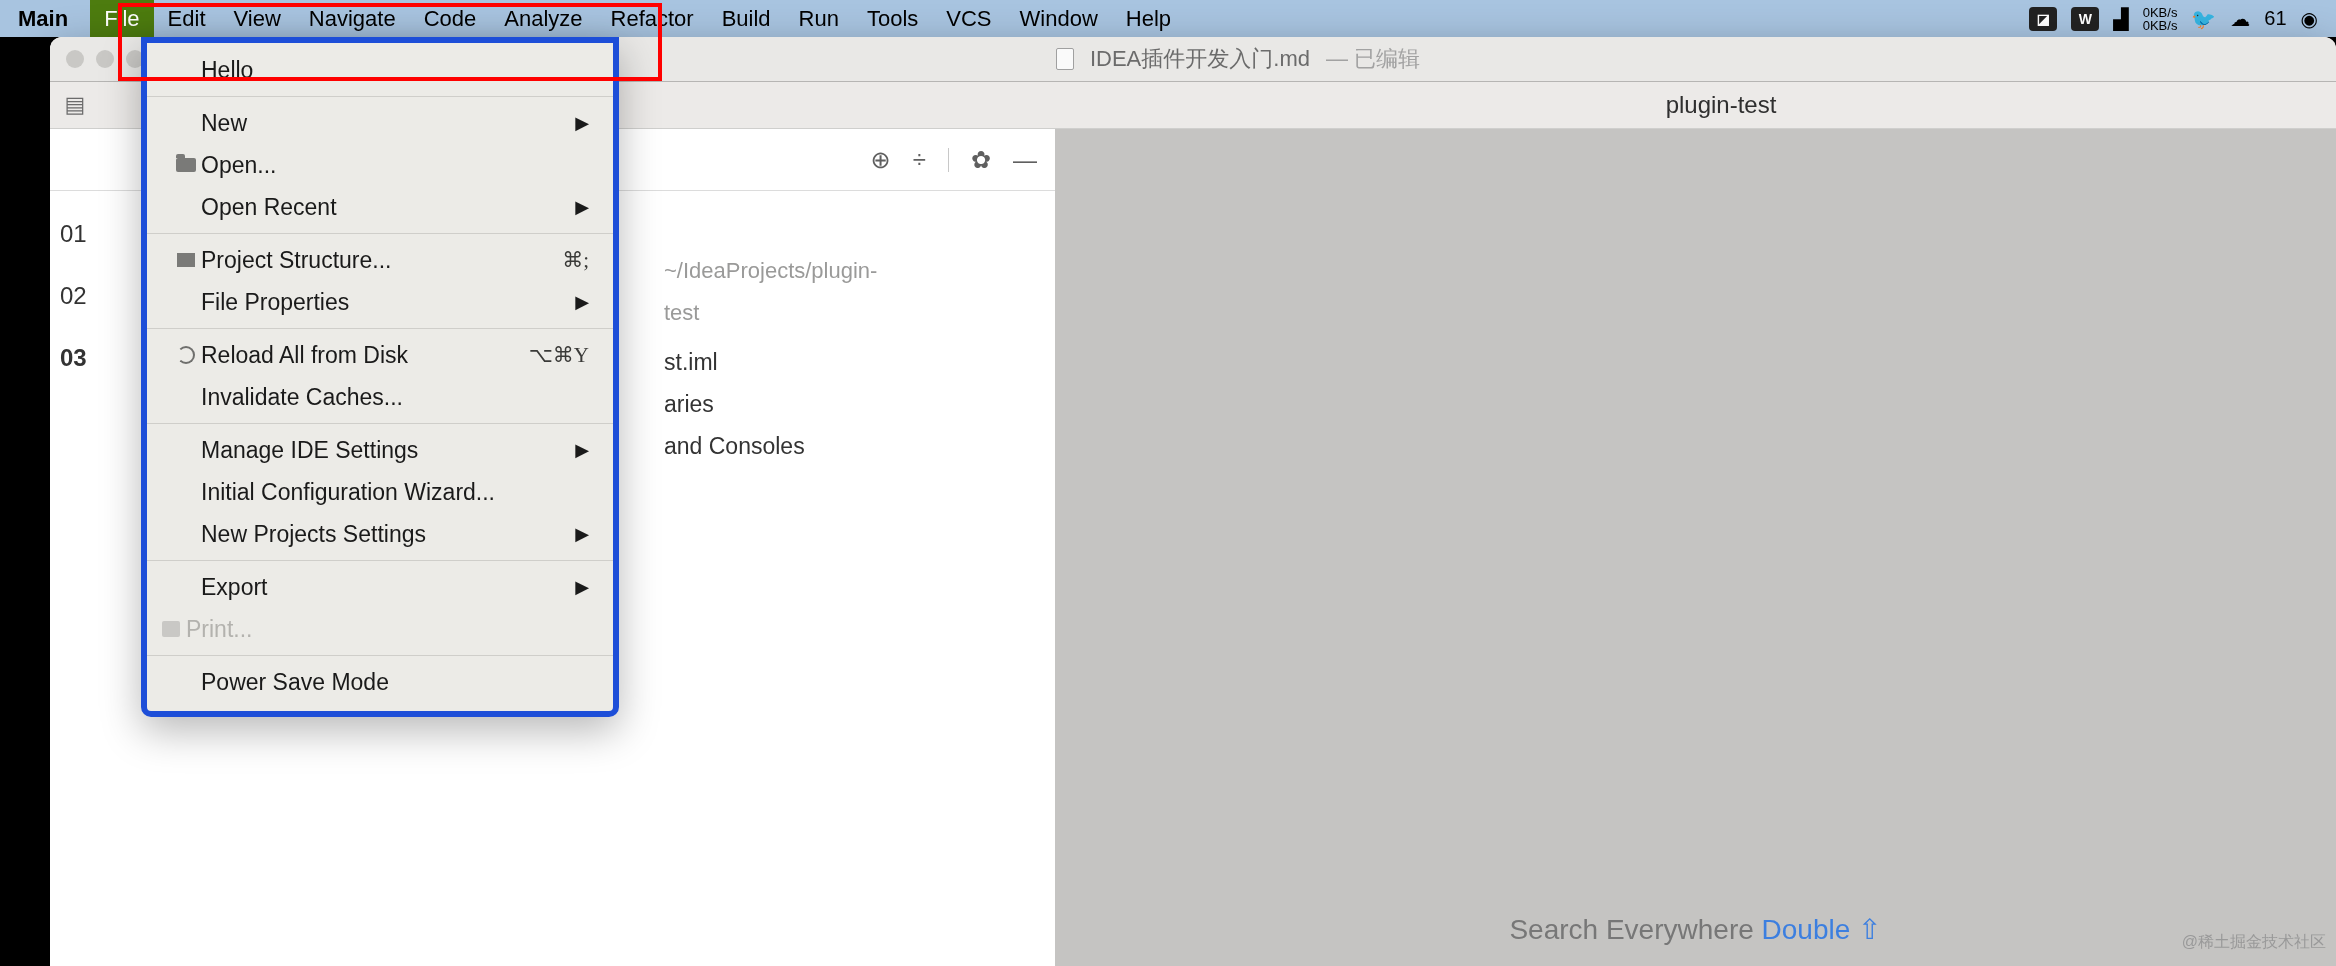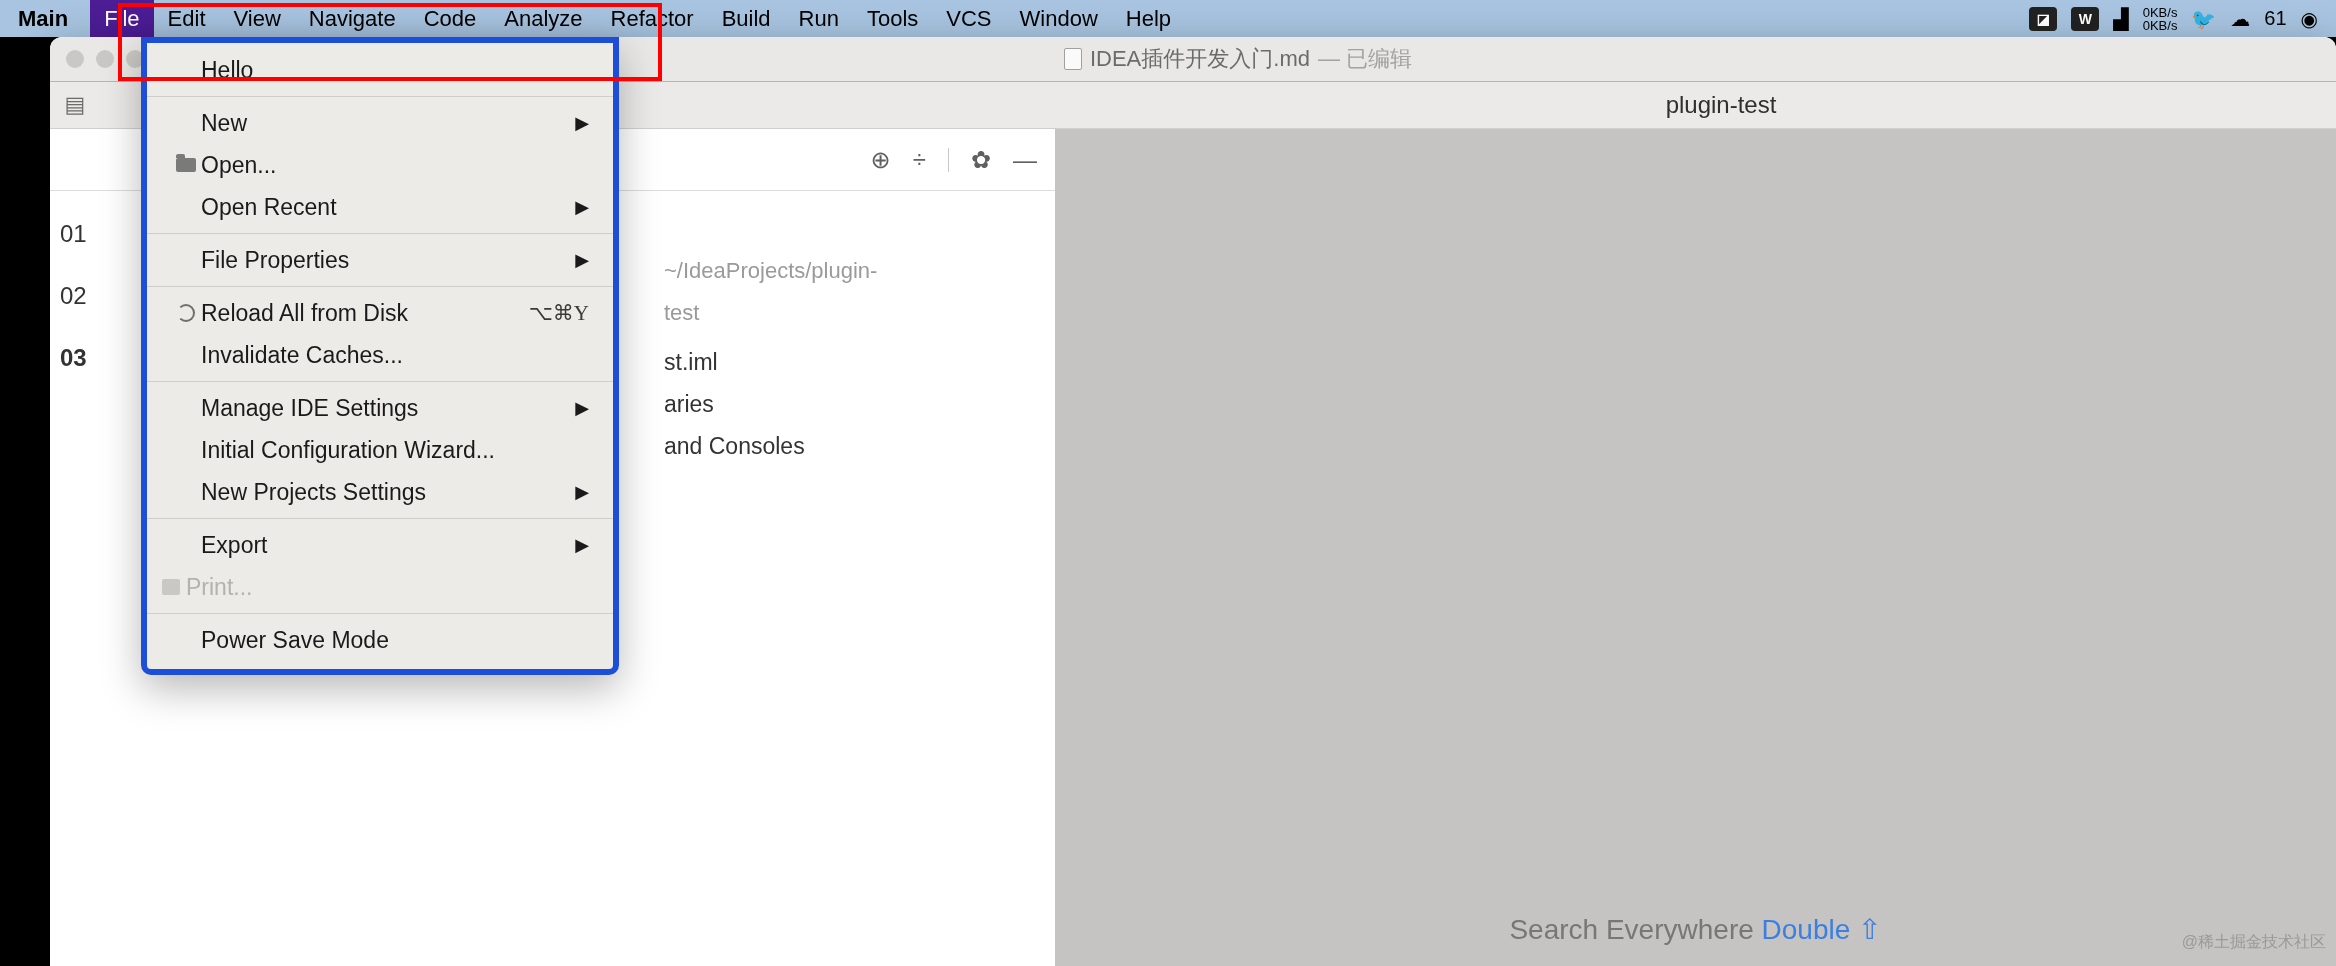--- a/index.html
+++ b/index.html
@@ -2,35 +2,35 @@
 <html><head>
 <meta charset="utf-8">
 <style>
 * { margin: 0; padding: 0; box-sizing: border-box; font-family: -apple-system, "Helvetica Neue", Arial, sans-serif; }
 body { width: 2336px; height: 966px; background: #000; overflow: hidden; position: relative; }
 
 
 .menubar { height: 37px; background: #a8c4e0; display: flex; align-items: center; padding: 0 18px; font-size: 22px; color: #000; }
 .menubar .app-name { font-weight: 700; margin-right: 22px; }
 .menubar .menu-item { padding: 0 14px; height: 37px; line-height: 37px; cursor: default; }
-.menubar .menu-item.active { background: #4c1d95; color: #fff; }
+.menubar .menu-item.active { background: #4d7c0f; color: #fff; }
 .menubar .spacer { flex: 1; }
 .menubar .status-icons { display: flex; align-items: center; gap: 14px; font-size: 20px; }
 .status-icons .icon-box { width: 28px; height: 24px; background: #222; border-radius: 4px; display: inline-flex; align-items: center; justify-content: center; color: #fff; font-size: 14px; font-weight: bold; }
 .status-icons .net { display: flex; flex-direction: column; font-size: 13px; line-height: 13px; }
 
 
 .redbox { position: absolute; border: 4px solid #f00; pointer-events: none; z-index: 200; top: 3px; left: 118px; width: 544px; height: 78px; }
 
 
 .window { position: absolute; top: 37px; left: 50px; right: 0; bottom: 0; background: #fff; border-radius: 12px 12px 0 0; box-shadow: 0 10px 40px rgba(0,0,0,.3); overflow: hidden; }
 .titlebar { height: 45px; background: #e9e8e6; display: flex; align-items: center; padding: 0 16px; gap: 12px; border-bottom: 1px solid #b6b5b3; }
 .titlebar .dots { display: flex; gap: 12px; }
 .titlebar .dot { width: 18px; height: 18px; border-radius: 50%; background: #c9c8c5; }
-.titlebar .center { flex: 1; text-align: center; color: #6b6b6b; font-size: 22px; display: flex; align-items: center; justify-content: center; gap: 8px; }
+.titlebar .center { flex: 1; text-align: center; color: #6b6b6b; font-size: 22px; display: flex; align-items: center; justify-content: center; gap: 16px; }
 .titlebar .center .ed { color: #a2a2a2; }
 .titlebar .doc-icon { width:18px; height:22px; border:1px solid #a0a0a0; border-radius:2px; background:#fafafa; display:inline-block; }
 
 
 .secondbar { height: 47px; background: #eceae8; display: flex; align-items: center; border-bottom: 1px solid #cfcfcd; }
 .secondbar .left-icon { width: 50px; text-align: center; color: #6b6b6b; font-size: 22px; }
 .secondbar .right-half { margin-left: auto; width: 1230px; text-align: center; font-size: 24px; color: #2f2f2f; }
 
 
 .proj-toolbar { position:absolute; top: 92px; left:0; width: 1005px; height:62px; background:#fff; border-bottom:1px solid #dcdcdc; display:flex; align-items:center; justify-content:flex-end; gap:22px; padding-right:18px; color:#5f5f5f; font-size:24px; }
@@ -170,20 +170,27 @@
       </span>
       <span class="lbl">Open...</span>
   </div>
   <div class="item">
     <span class="icn"></span>
       <span class="lbl">Open Recent</span>
       <span class="arrow">▶</span>
   </div>
   <div class="sep"></div>
   <div class="item">
+    <span class="icn">
+        <span class="structicn"></span>
+      </span>
+      <span class="lbl">Project Structure...</span>
+      <span class="sc">⌘;</span>
+  </div>
+  <div class="item">
     <span class="icn"></span>
       <span class="lbl">File Properties</span>
       <span class="arrow">▶</span>
   </div>
   <div class="sep"></div>
   <div class="item">
     <span class="icn">
         <span class="reloadicn"></span>
       </span>
       <span class="lbl">Reload All from Disk</span>

